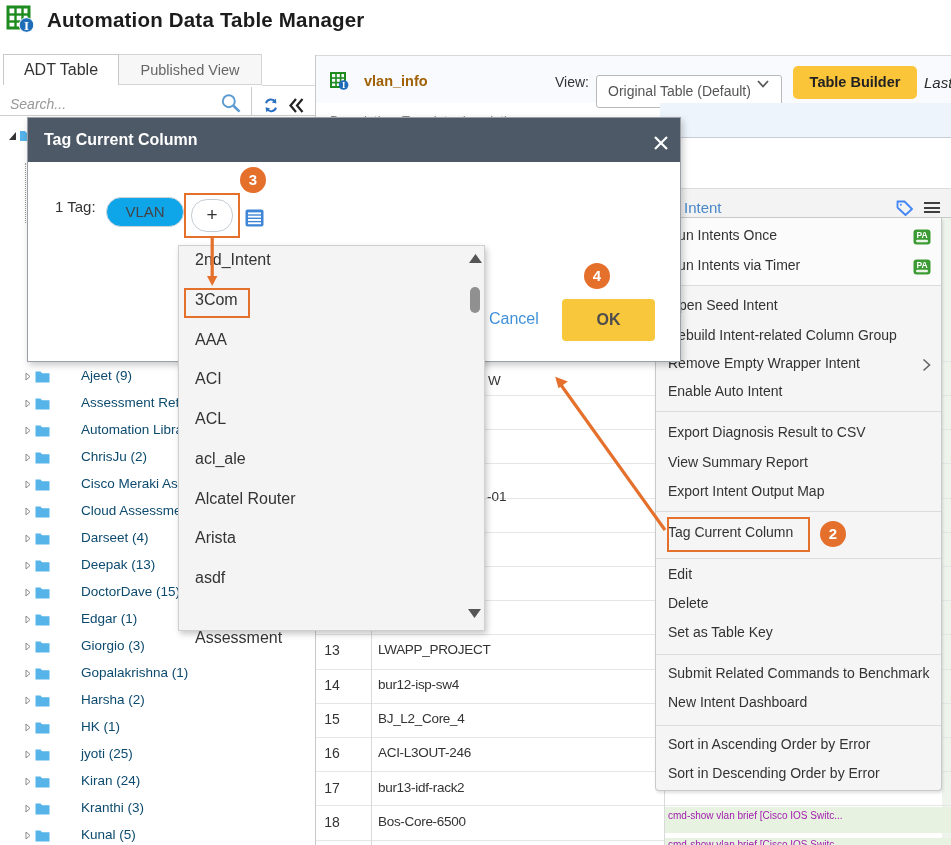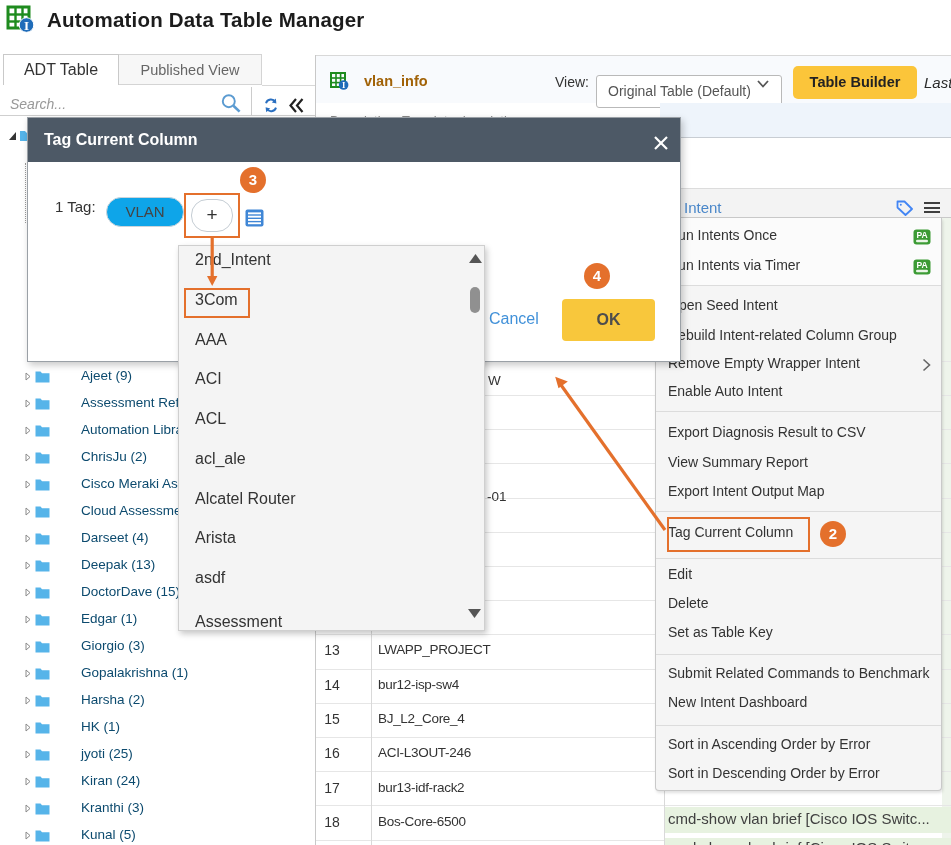--- a/index.html
+++ b/index.html
@@ -45,21 +45,21 @@
 
 
 .rowline { left:316px; width:635px; height:1px; background:#e6e6e6; position:absolute; }
 #numcol-border { left:371px; top:218px; width:1px; height:627px; background:#d9d9d9; }
 .rnum { left:312px; width:40px; text-align:center; position:absolute; font-size:14px; color:#333; }
 .rname { left:378px; position:absolute; font-size:13.5px; letter-spacing:-0.3px; color:#333; white-space:nowrap; }
 .rfrag { position:absolute; font-size:13.5px; color:#333; }
 #intcol-border { left:664px; top:791px; width:1px; height:54px; background:#d9d9d9; }
 #intstrip { left:942px; top:218px; width:9px; height:627px; background:#eef4eb; }
 .greenrow { left:665px; width:286px; background:#e7f2e0; position:absolute; overflow:hidden; }
-.greentxt { position:absolute; left:3px; font-size:15px; color:#404040; white-space:nowrap; }
+.greentxt { position:absolute; left:3px; font-size:10px; color:#a21caf; white-space:nowrap; }
 
 
 #menu { left:655px; top:218px; width:287px; height:573px; background:#f5f5f5;
   border:1px solid #c9c9c9; border-top:none; border-radius:0 0 4px 4px;
   box-shadow:1px 2px 3px rgba(0,0,0,0.12); }
 #menuwhite { position:absolute; left:0; top:0; width:285px; height:66.5px; background:#fbfbfb; }
 .mitem { position:absolute; left:12px; font-size:14px; color:#333; white-space:nowrap; }
 .msep { position:absolute; left:0; width:285px; height:1px; background:#dcdcdc; }
 .paicon { position:absolute; left:257px; }
 
@@ -449,21 +449,21 @@
     <div id="ddthumb"></div>
   <div class="dditem" style="top:5.3px">2nd_Intent</div>
       <div class="dditem" style="top:45.0px">3Com</div>
       <div class="dditem" style="top:84.7px">AAA</div>
       <div class="dditem" style="top:124.4px">ACI</div>
       <div class="dditem" style="top:164.1px">ACL</div>
       <div class="dditem" style="top:203.8px">acl_ale</div>
       <div class="dditem" style="top:243.5px">Alcatel Router</div>
       <div class="dditem" style="top:283.2px">Arista</div>
       <div class="dditem" style="top:322.9px">asdf</div>
-      <div class="dditem" style="top:367px">Assessment</div>
+      <div class="dditem" style="top:383px">Assessment</div>
     </div>
 
   <div class="abs obox" style="left:184px; top:193px; width:56px; height:45px;"></div>
   <div class="abs ocircle" style="left:240px; top:167px;">3</div>
   <div class="abs obox" style="left:184px; top:288px; width:66px; height:30px;"></div>
   <div class="abs ocircle" style="left:584px; top:263px;">4</div>
   <div class="abs obox" style="left:667px; top:517px; width:143px; height:35px;"></div>
   <div class="abs ocircle" style="left:820px; top:521px;">2</div>
   <svg class="abs" style="left:0; top:0; pointer-events:none;" width="951" height="845" viewBox="0 0 951 845">
     <line x1="212.2" y1="238" x2="212.2" y2="277" stroke="#e4702c" stroke-width="3.2"></line>

